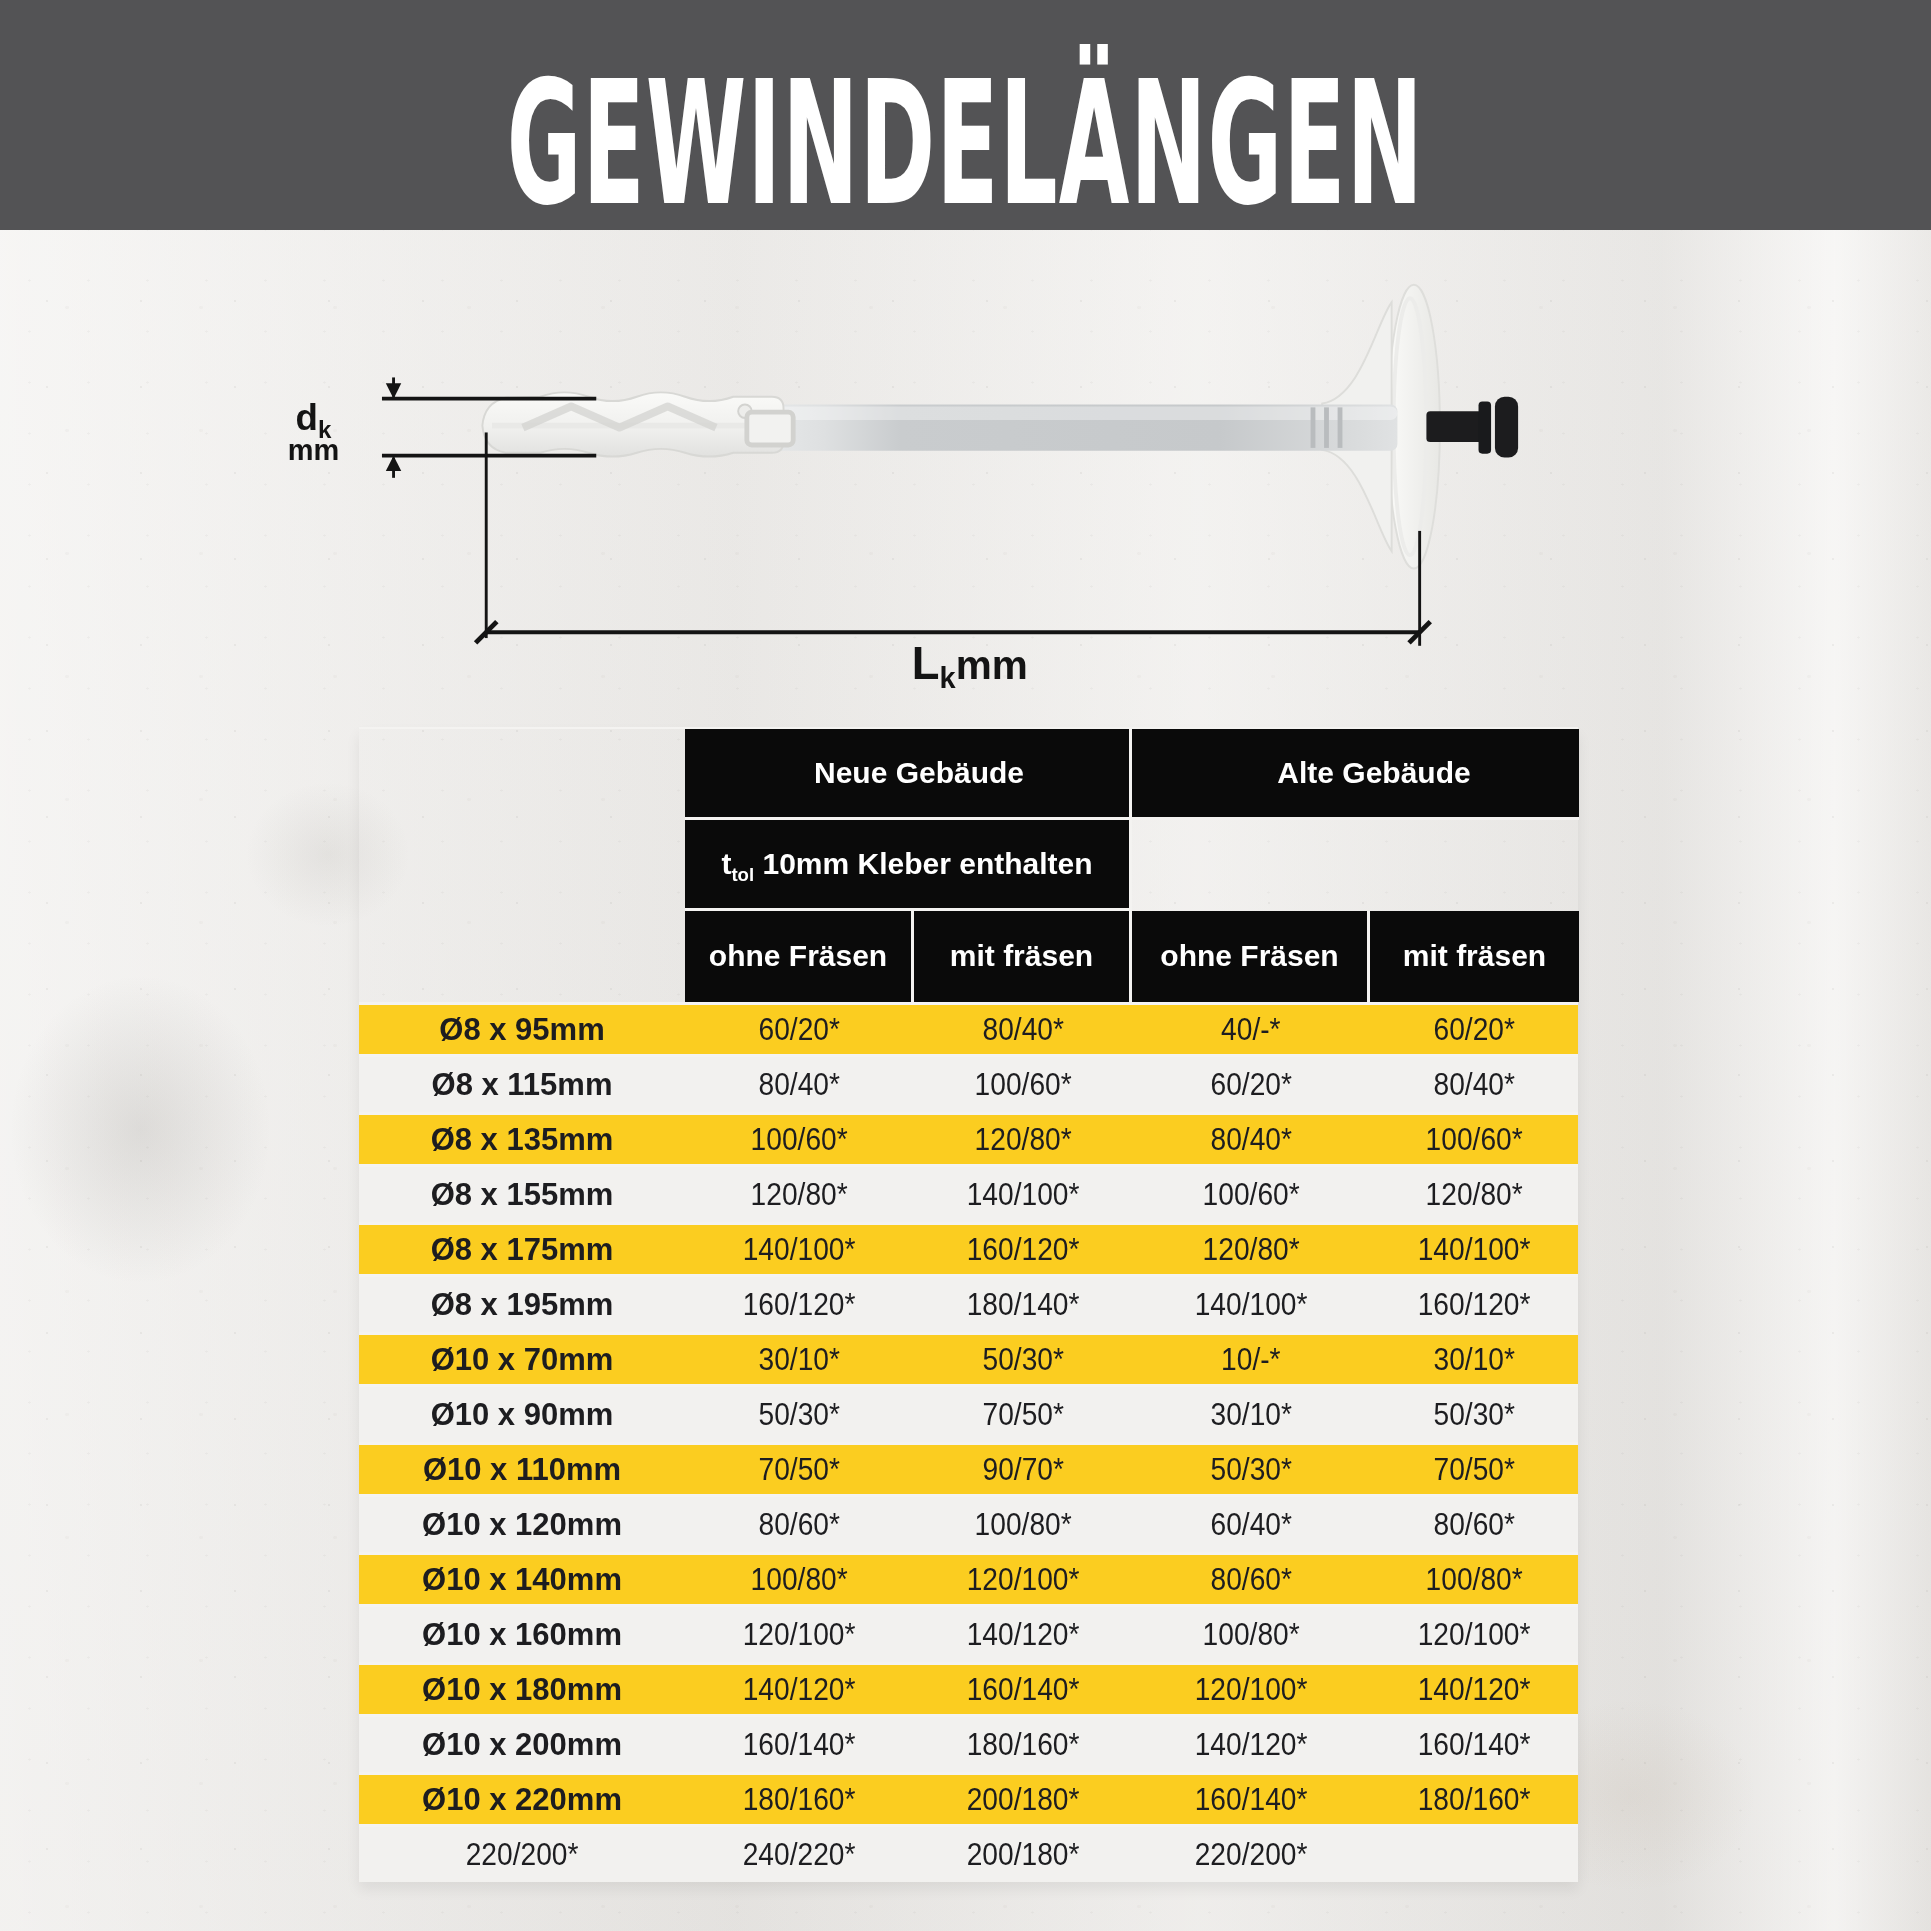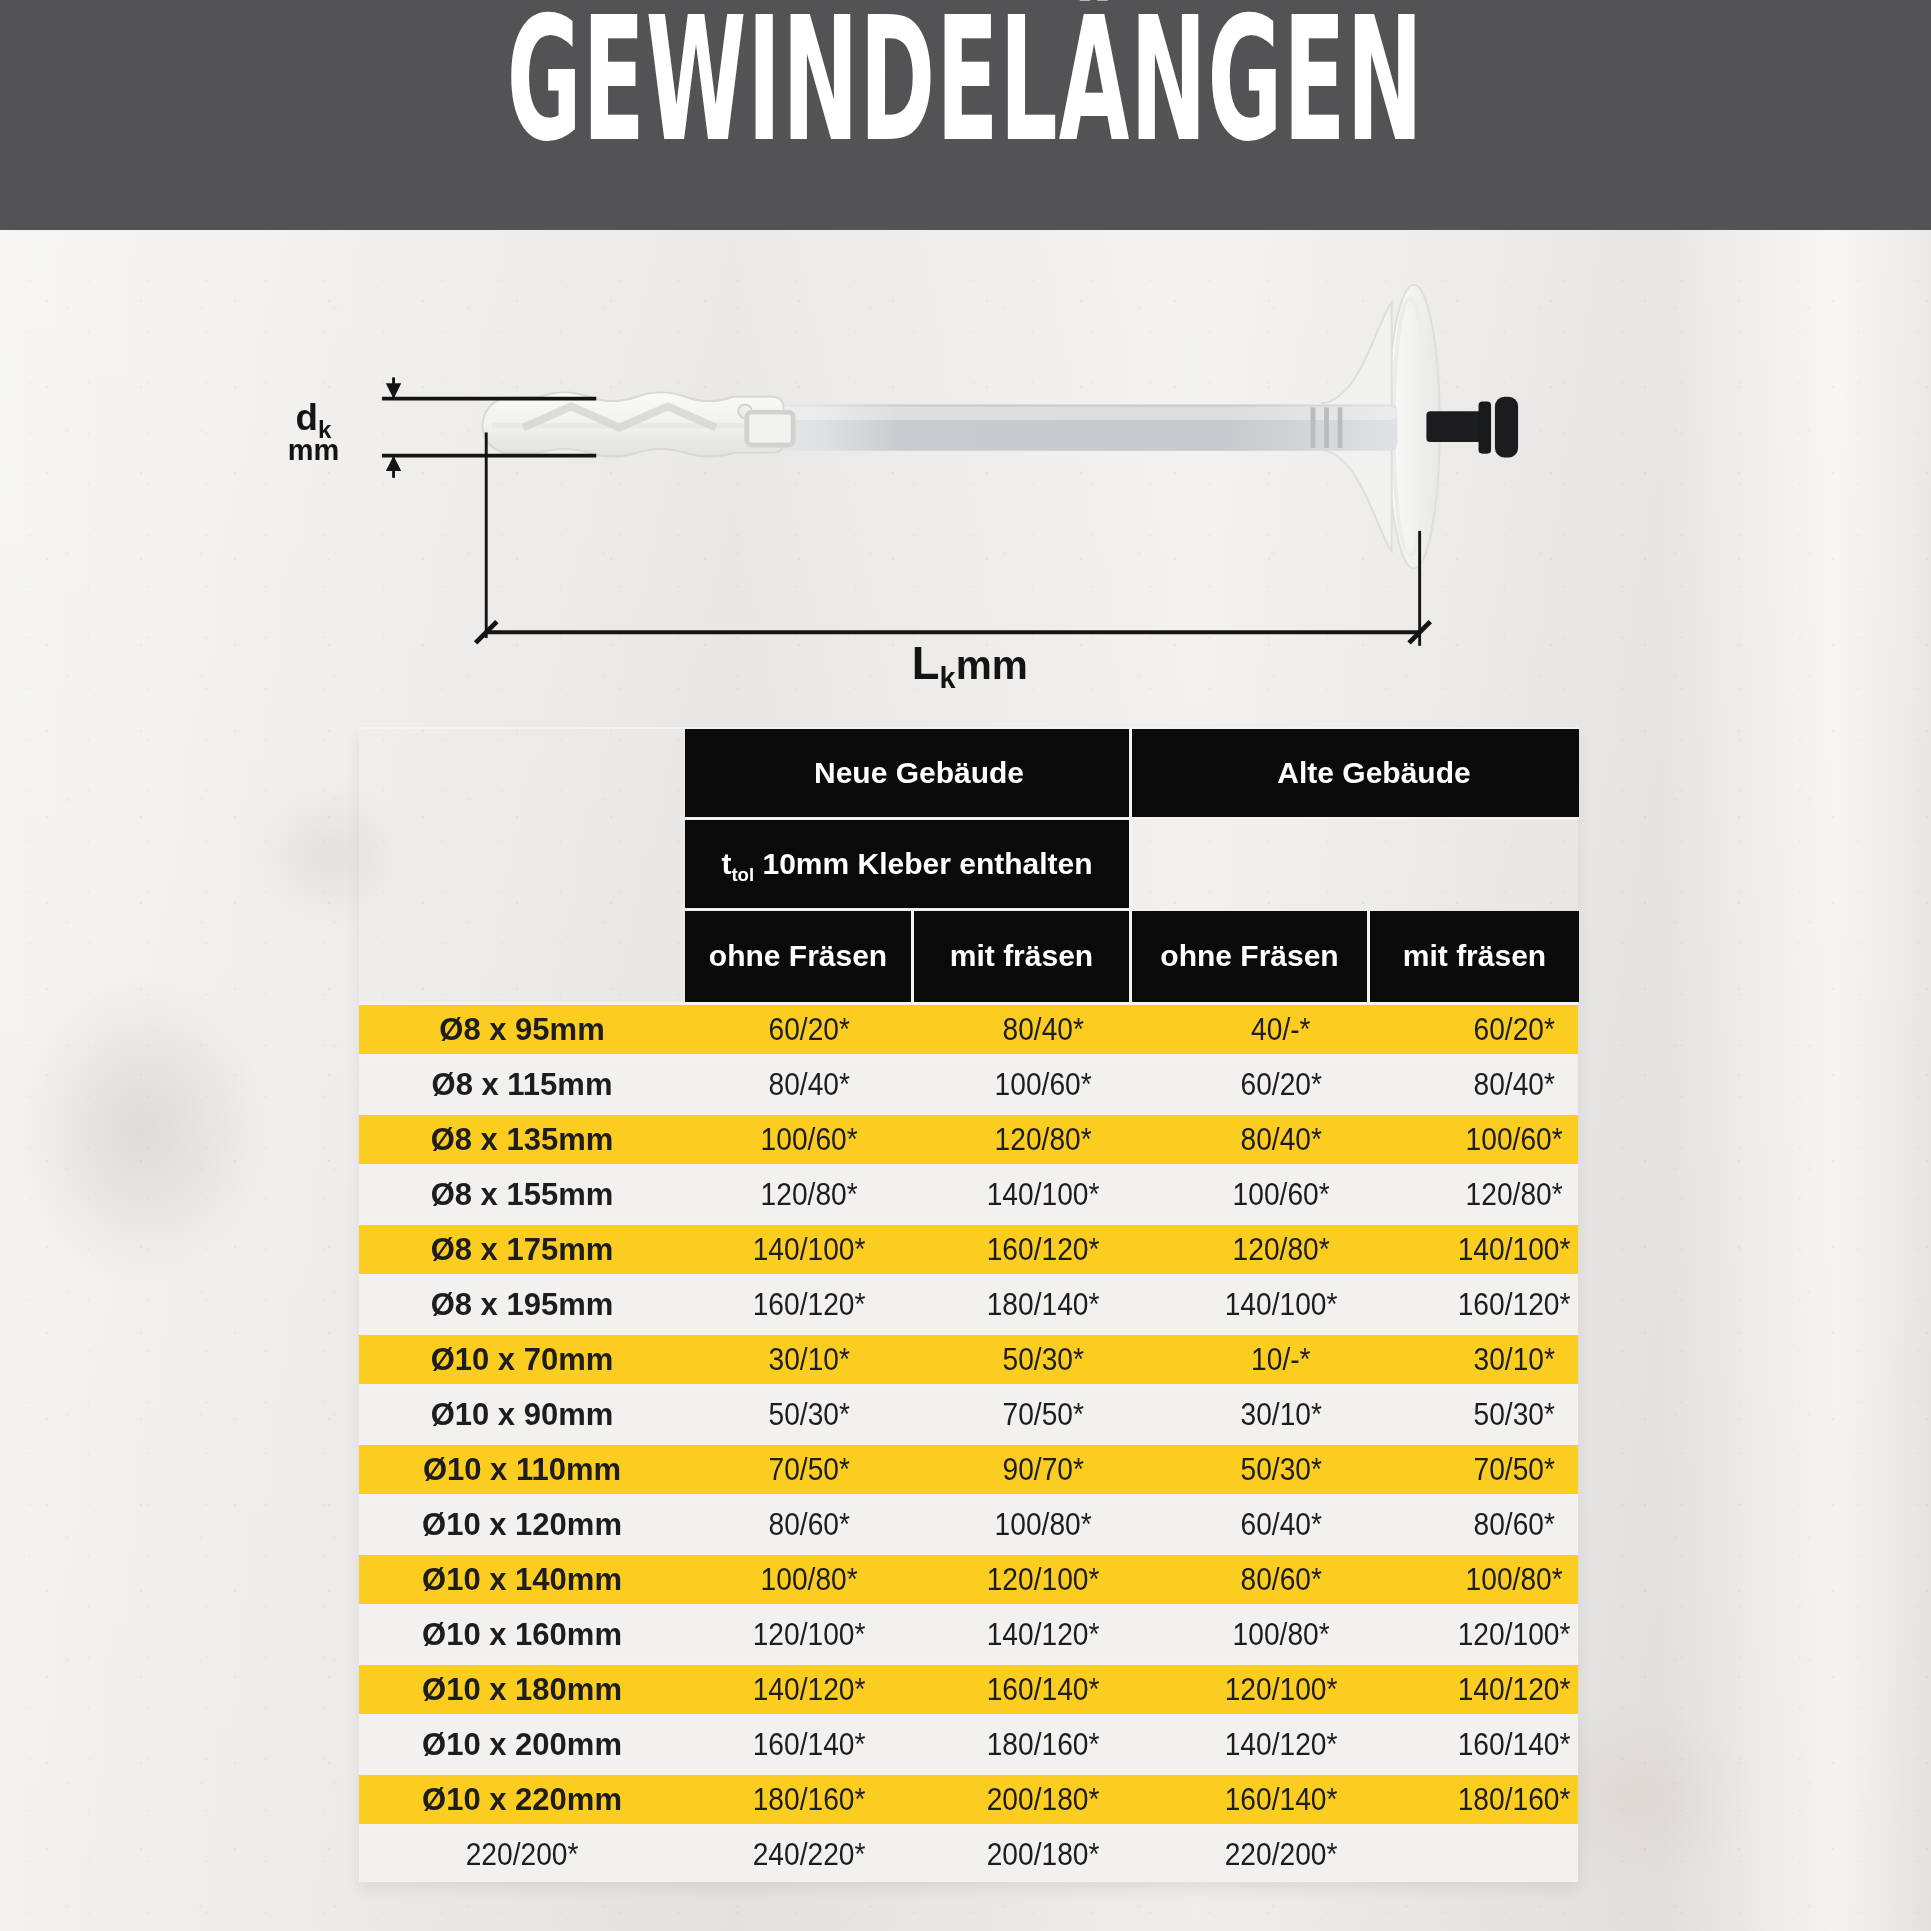--- a/index.html
+++ b/index.html
@@ -18,21 +18,21 @@
   .smudge{position:absolute;border-radius:50%;pointer-events:none;}
   .smudge.a{left:9.7px;top:975px;width:261px;height:309px;
     background:radial-gradient(closest-side, rgba(110,105,98,.16), rgba(110,105,98,0));}
   .smudge.b{left:246px;top:782px;width:164px;height:145px;
     background:radial-gradient(closest-side, rgba(120,115,105,.10), rgba(120,115,105,0));}
   .smudge.c{left:1506px;top:1699px;width:251px;height:193px;
     background:radial-gradient(closest-side, rgba(150,120,85,.08), rgba(150,120,85,0));}
 
   
   .banner{position:absolute;left:0;top:0;width:1931px;height:230px;background:#535355;
-    display:flex;align-items:flex-start;justify-content:center;}
+    display:flex;align-items:flex-end;justify-content:center;}
   .banner .title{
     font-family:"DejaVu Sans","Liberation Sans",sans-serif;font-weight:bold;
     font-size:172px;color:#FFFFFF;white-space:nowrap;letter-spacing:1.9px;
     transform:scaleX(.53);transform-origin:center center;line-height:1;
     margin-top:-5.8px;}
 
   
   .diagram{position:absolute;left:270px;top:246px;width:1390px;height:454px;}
 
   
@@ -52,21 +52,21 @@
   .c-alte{grid-column:4/6;grid-row:1;padding-left:37px;}
   .c-t1{grid-column:2/4;grid-row:2;}
   .c-t2{grid-column:4/6;grid-row:2;flex-direction:column;}
   .c-s1{grid-column:2;grid-row:3;}
   .c-s2{grid-column:3;grid-row:3;}
   .c-s3{grid-column:4;grid-row:3;}
   .c-s4{grid-column:5;grid-row:3;}
 
   .tbody{display:block;}
   .trow{display:grid;grid-template-columns:326px 229px 218px 238px 209px;height:55px;
-    background:#F2F1EF;color:#1D1D20;box-sizing:border-box;gap:10px;}
+    background:#F2F1EF;color:#1D1D20;box-sizing:border-box;}
   .trow.hl{background:#FBCD20;border-top:3.9px solid #F4F3F1;border-bottom:3.9px solid #F4F3F1;}
   .tcell{display:flex;align-items:center;justify-content:center;overflow:hidden;}
   .tcell.label{font-weight:bold;font-size:31px;}
   .tcell .cond{display:inline-block;transform:scaleX(.88);font-size:32px;white-space:nowrap;}
 </style>
 </head>
 <body>
 
 <div class="smudge a"></div>
 <div class="smudge b"></div>

